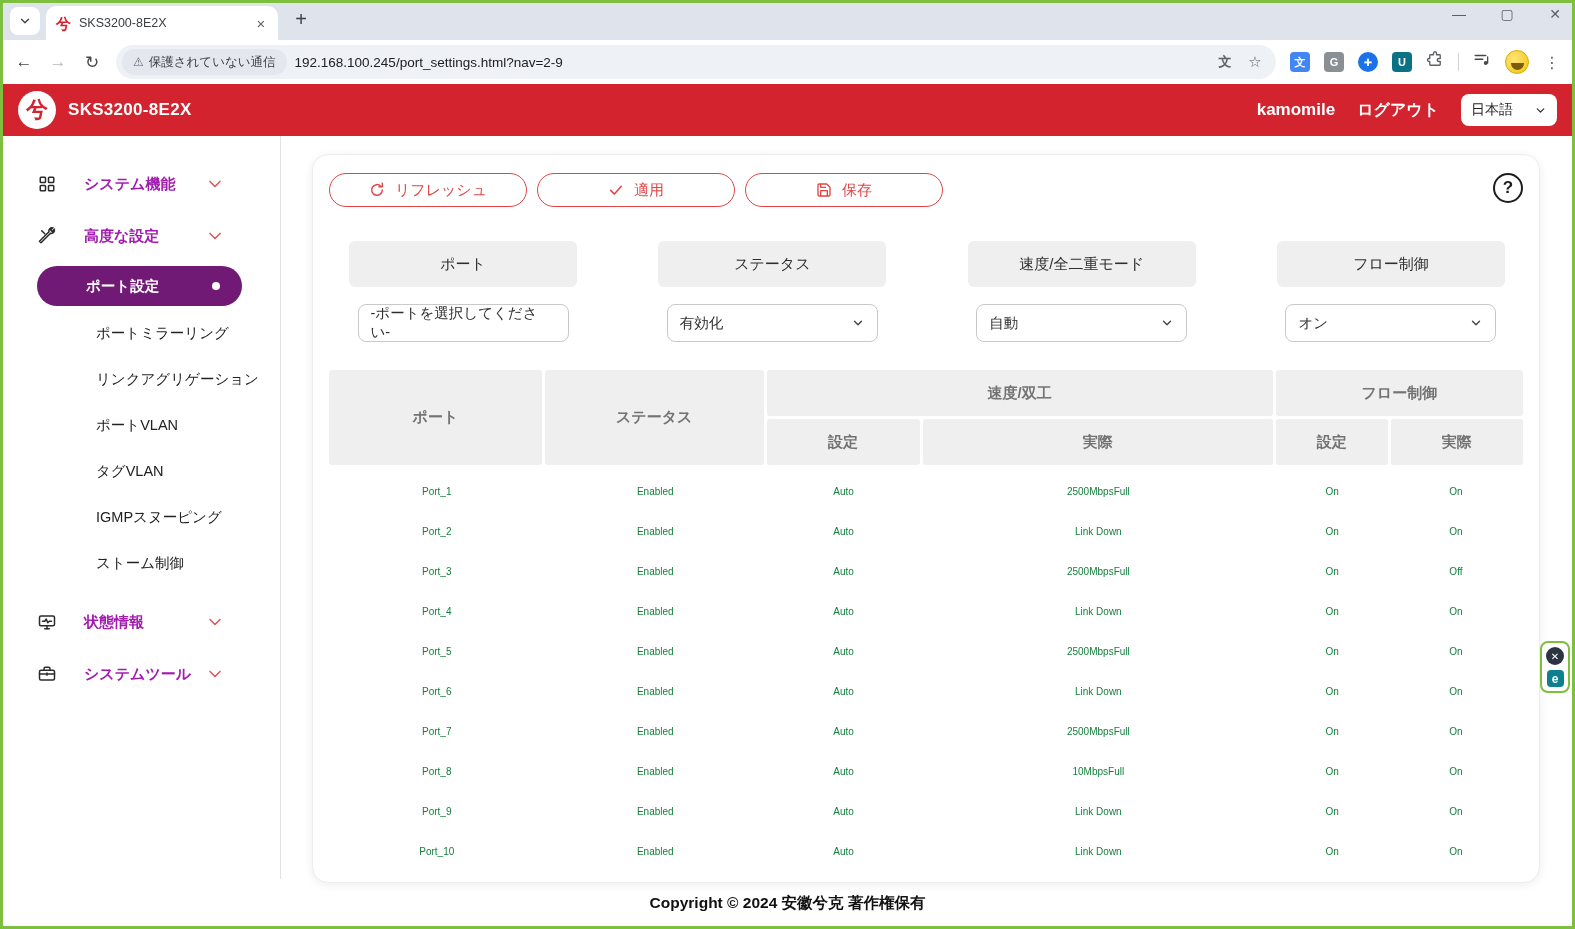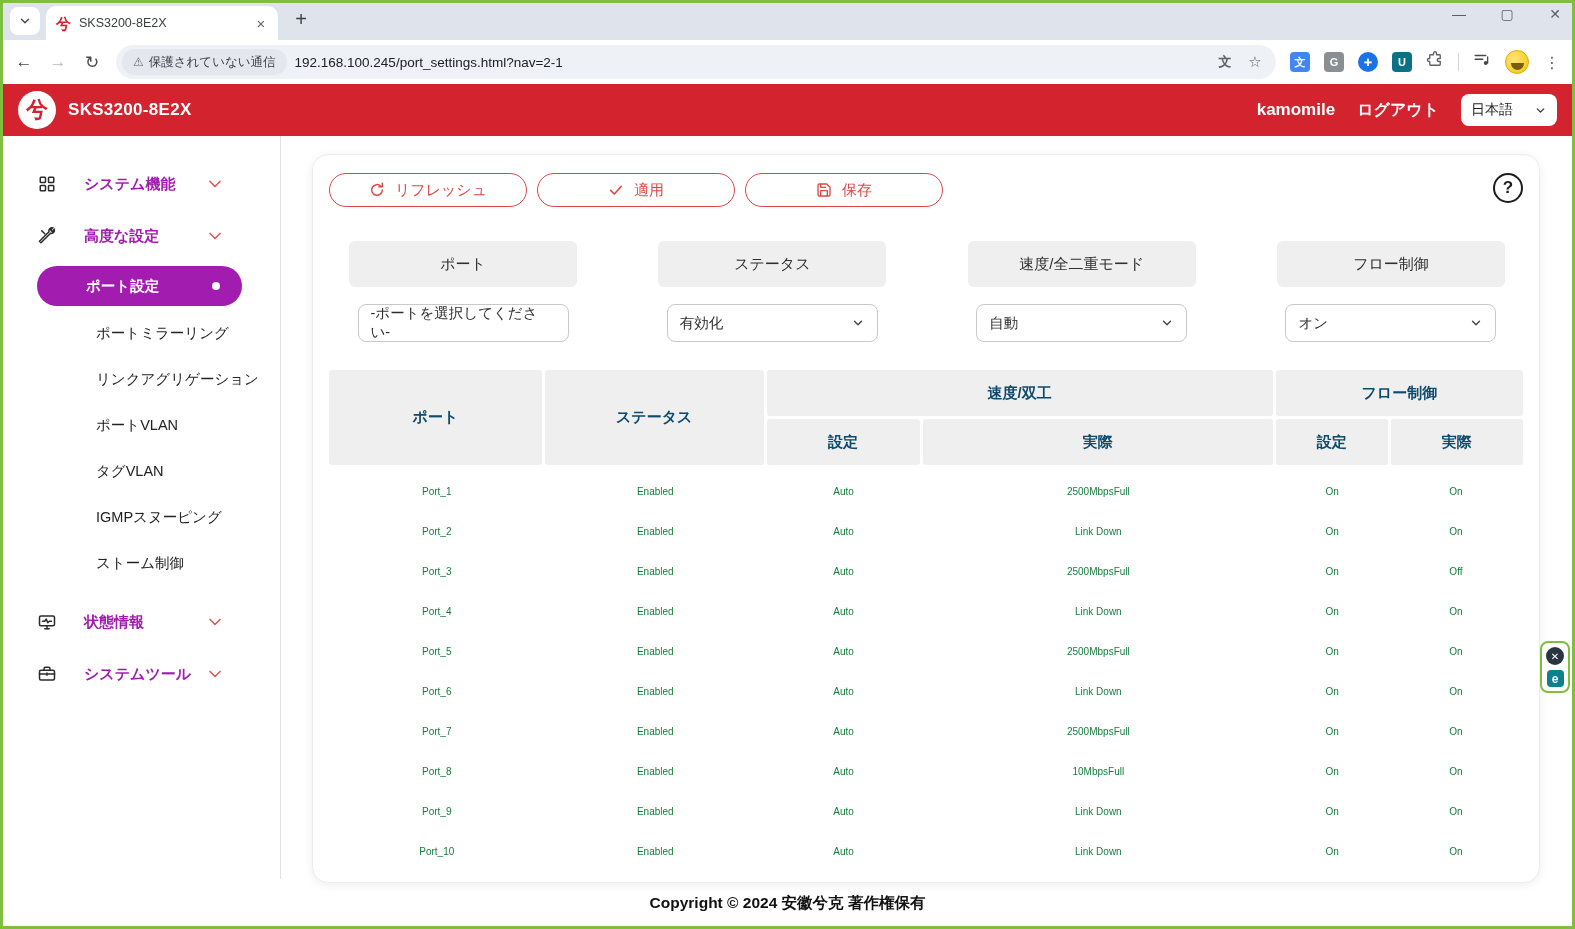--- a/index.html
+++ b/index.html
@@ -68,21 +68,21 @@
   .app-body { display:flex; height:743px; }
   .sidebar { width:281px; background:#fff; border-right:1px solid #e2e2e2; padding-top:22px; flex-shrink:0; }
   .side-section { height:52px; display:flex; align-items:center; padding-left:38px; position:relative; cursor:pointer; }
   .side-icon { width:18px; height:18px; color:#2b2b2b; margin-right:28px; flex-shrink:0; }
   .side-icon svg { width:18px; height:18px; }
   .side-label { font-size:15px; font-weight:bold; color:#a21caf; }
   .side-chevron { position:absolute; left:205px; color:#e05a5a; width:20px; height:20px; }
   .side-chevron svg { width:20px; height:20px; }
   .submenu { padding:2px 0 10px 0; }
   .sub-item { height:46px; display:flex; align-items:center; padding-left:96px; font-size:14.5px; color:#222; cursor:pointer; }
-  .sub-item.active { height:40px; margin:2px 0 4px 37px; width:205px; padding-left:49px; background:#a21caf; border-radius:20px;
+  .sub-item.active { height:40px; margin:2px 0 4px 37px; width:205px; padding-left:49px; background:#701a75; border-radius:20px;
     color:#fff; font-weight:bold; position:relative; }
   .sub-item.active .dot { position:absolute; right:22px; width:8px; height:8px; background:#fff; border-radius:50%; }
 
   .main-area { flex:1; position:relative; }
   .card { margin:18px 35px 0 31px; width:1228px; height:729px; background:#fff; border:1px solid #ececec; border-radius:16px;
     box-shadow:0 2px 10px rgba(0,0,0,.07); padding:18px 16px 0 16px; }
 
   
   .card-toolbar { display:flex; gap:10px; align-items:flex-start; }
   .pill-btn { width:198px; height:34px; border:1.5px solid #e04545; border-radius:17px; background:#fff; color:#e04545;
@@ -98,21 +98,21 @@
     font-size:15px; color:#2e2e2e; }
   .filter-control { margin:17px auto 0; width:211px; height:38px; border:1px solid #c9c9c9; border-radius:8px; background:#fff;
     display:flex; align-items:center; padding:0 12px; font-size:14.5px; color:#2e2e2e; cursor:pointer; }
   .filter-control .chev { margin-left:auto; color:#444; width:14px; height:14px; }
   .filter-control .chev svg { width:14px; height:14px; }
 
   
   .port-table { margin-top:28px; }
   .t-head { display:grid; grid-template-columns:217fr 223fr 156fr 357fr 114fr 135fr; grid-template-rows:46px 46px; gap:3px; }
   .h-cell { background:#efefef; border-radius:3px; display:flex; align-items:center; justify-content:center;
-    font-size:15px; font-weight:bold; color:#0c4a6e; }
+    font-size:15px; font-weight:bold; color:#737373; }
   .h-port { grid-row:1/3; grid-column:1; }
   .h-status { grid-row:1/3; grid-column:2; }
   .h-speed { grid-row:1; grid-column:3/5; }
   .h-flow { grid-row:1; grid-column:5/7; }
   .t-body { margin-top:6px; }
   .t-row { display:grid; grid-template-columns:217fr 223fr 156fr 357fr 114fr 135fr; height:40px; align-items:center; }
   .t-cell { text-align:center; font-size:10px; color:#15803d; }
 
   .footer { height:48px; display:flex; align-items:center; justify-content:center; font-size:15.5px; font-weight:bold; color:#111; }
 
@@ -150,21 +150,21 @@
 
 <div class="browser-toolbar">
   <div class="nav-btn">←</div>
   <div class="nav-btn disabled">→</div>
   <div class="nav-btn">↻</div>
   <div class="address-bar">
     <div class="security-chip">
       <span class="warn">⚠</span>
       <span>保護されていない通信</span>
     </div>
-    <span class="url-text">192.168.100.245/port_settings.html?nav=2-1</span>
+    <span class="url-text">192.168.100.245/port_settings.html?nav=2-9</span>
     <span class="addr-icon translate-mini">文</span>
     <span class="addr-icon">☆</span>
   </div>
   <div class="ext-area">
     <div class="ext-badge ext-translate">文</div>
     <div class="ext-badge ext-g">G</div>
     <div class="ext-badge ext-circle">✚</div>
     <div class="ext-badge ext-shield">U</div>
     <div class="ext-puzzle">
       <svg width="18" height="18" viewBox="0 0 24 24" fill="none" stroke="currentColor" stroke-width="1.8" stroke-linejoin="round">

